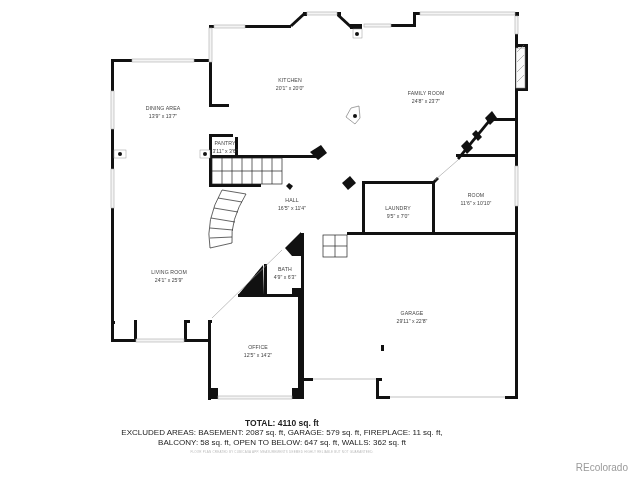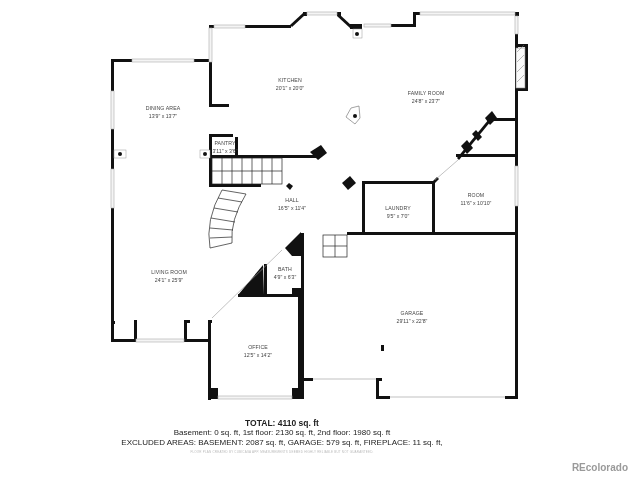--- a/index.html
+++ b/index.html
@@ -8,21 +8,21 @@
   .room-name { font-size:5.2px; fill:#444; text-anchor:middle; letter-spacing:0.1px; }
   .room-dim { font-size:5.2px; fill:#444; text-anchor:middle; }
   .wall { fill:#111; }
   .win { fill:#f4f4f4; stroke:#aaa; stroke-width:0.6; }
   .thin { stroke:#999; stroke-width:0.6; fill:none; }
   .stair { stroke:#222; stroke-width:0.7; fill:#fff; }
   #footer { position:absolute; left:0; top:418px; width:564px; text-align:center; color:#222; }
   #footer .total { font-size:8.5px; font-weight:bold; line-height:10px; }
   #footer .line { font-size:8px; line-height:10px; }
   #footer .disclaimer { font-size:3px; color:#bbb; line-height:8px; letter-spacing:0.2px; }
-  #brand { position:absolute; right:12px; top:462px; font-size:10px; color:#9a9a9a;font-weight:bold; }
+  #brand { position:absolute; right:12px; top:462px; font-size:10px; color:#9a9a9a; }
 </style>
 </head>
 <body>
 
 <svg id="plan" viewBox="0 0 640 410" xmlns="http://www.w3.org/2000/svg">
 
   <g>
 
     <rect class="wall" x="111" y="59" width="3" height="32"></rect>
     <rect class="wall" x="111" y="129" width="3" height="40"></rect>
@@ -198,18 +198,18 @@
     <text class="room-name" x="412" y="315">GARAGE</text>
     <text class="room-dim" x="412" y="323">29'11" x 22'8"</text>
 
     <text class="room-name" x="258" y="349">OFFICE</text>
     <text class="room-dim" x="258" y="357">12'5" x 14'2"</text>
   </g>
 </svg>
 
 <div id="footer">
   <div class="total">TOTAL: 4110 sq. ft</div>
-  <div class="line">Basement: 0 sq. ft, 1st floor: 2130 sq. ft, 2nd floor: 1980 sq. ft</div>
   <div class="line">EXCLUDED AREAS: BASEMENT: 2087 sq. ft, GARAGE: 579 sq. ft, FIREPLACE: 11 sq. ft,</div>
+  <div class="line">BALCONY: 58 sq. ft, OPEN TO BELOW: 647 sq. ft, WALLS: 362 sq. ft</div>
   <div class="disclaimer">FLOOR PLAN CREATED BY CUBICASA APP. MEASUREMENTS DEEMED HIGHLY RELIABLE BUT NOT GUARANTEED.</div>
 </div>
 
 <div id="brand">REcolorado</div>
 
 </body></html>

